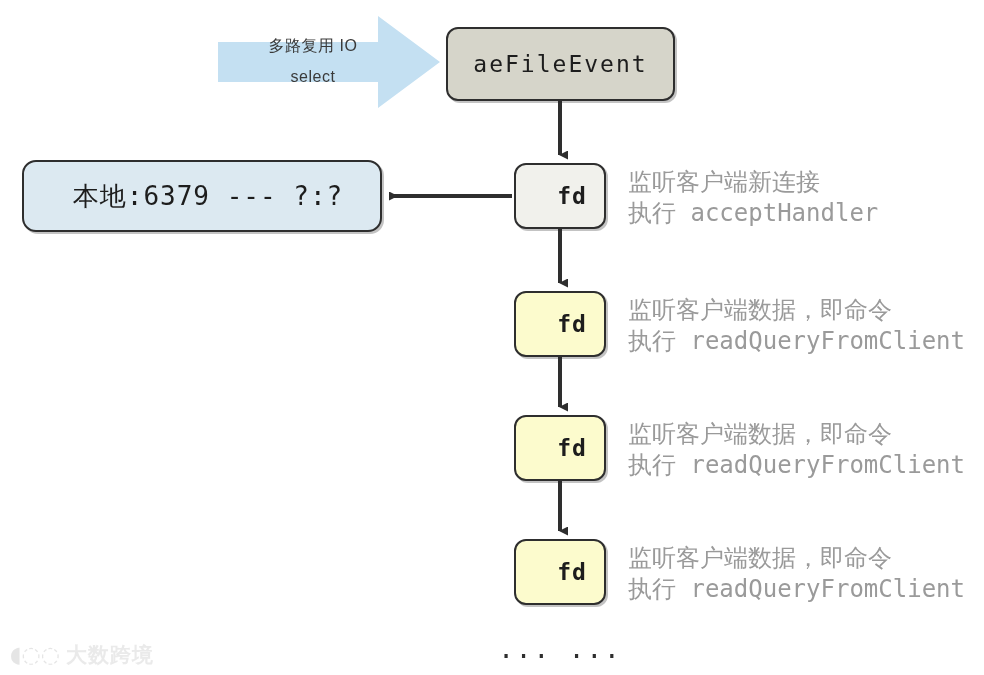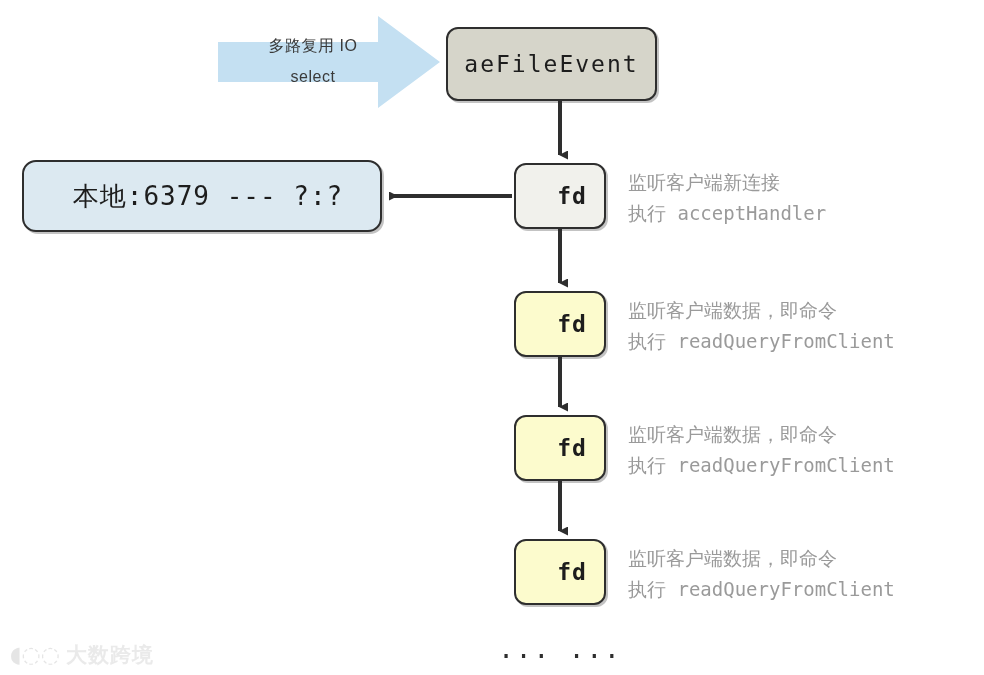--- a/index.html
+++ b/index.html
@@ -58,21 +58,21 @@
   }
   .node-label {
     color: #1d1d1d;
     font-family: "DejaVu Sans Mono", monospace;
     letter-spacing: 1px;
   }
 
   #node-aefileevent {
     left: 446px;
     top: 27px;
-    width: 211px;
+    width: 229px;
     height: 74px;
     background: #d6d5ca;
   }
   #node-aefileevent .node-label {
     font-size: 23px;
     letter-spacing: 2px;
   }
 
   .fd-node {
     left: 514px;
@@ -104,21 +104,21 @@
     color: #1d1d1d;
     letter-spacing: 1px;
   }
 
   
   .annotation {
     position: absolute;
     left: 628px;
     width: 350px;
     color: #9a9a9a;
-    font-size: 19px;
+    font-size: 24px;
     line-height: 31px;
     font-family: "DejaVu Sans Mono", monospace;
     white-space: pre-line;
     letter-spacing: 0px;
   }
   #annotation-0 { top: 167px; }
   #annotation-1 { top: 295px; }
   #annotation-2 { top: 419px; }
   #annotation-3 { top: 543px; }
 

